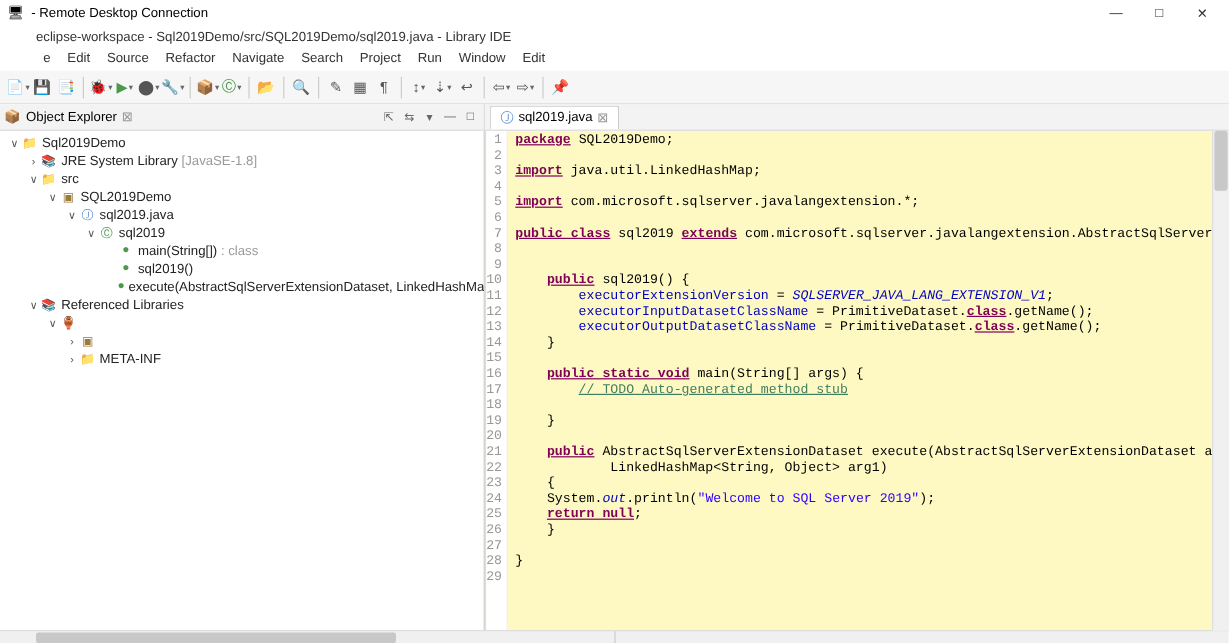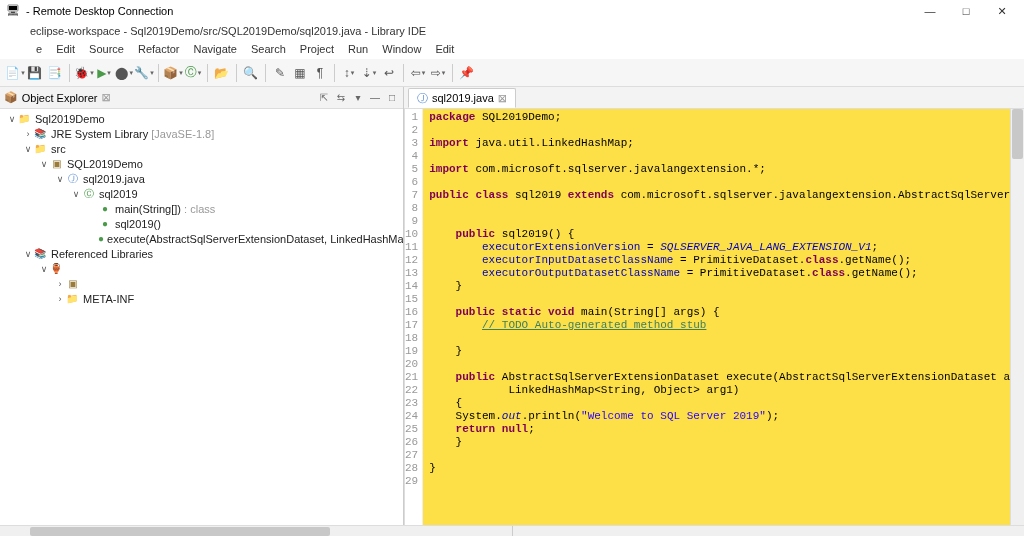--- a/index.html
+++ b/index.html
@@ -120,21 +120,21 @@
   display: flex;
   align-items: center;
   gap: 4px;
   font-size: 11px;
   border-radius: 2px 2px 0 0;
 }
 .editor-body {
   flex: 1;
   display: flex;
   overflow: auto;
-  background: #fde047;
+  background: #fef9c3;
   position: relative;
 }
 .marker-bar { width: 9px; background: #eee; border-right: 1px solid #ddd; }
 .gutter {
   width: 28px;
   background: #fff;
   color: #999;
   text-align: right;
   padding: 2px 4px 2px 0;
   font-family: Consolas, "Courier New", monospace;
@@ -144,21 +144,21 @@
 }
 .code {
   flex: 1;
   padding: 2px 0 2px 6px;
   font-family: Consolas, "Courier New", monospace;
   font-size: 11px;
   line-height: 13px;
   white-space: pre;
   color: #000;
 }
-.kw { color: #7f0055; font-weight: bold; }
+.kw { color: #7f0055; font-weight: bold; text-decoration: underline; }
 .str { color: #2a00ff; }
 .cmt { color: #3f7f5f; text-decoration: underline; }
 .const { color: #0000c0; font-style: italic;}
 .mem { color: #0000c0; margin-top: 36px; }
 .bottom-scrollbar { height: 12px; background: #f0f0f0; border-top: 1px solid #ddd; display:flex;}
 .bottom-scrollbar .track { flex:1; position:relative;}
 .bottom-scrollbar .thumb { position:absolute; left:30px; width:300px; top:1px; height:9px; background:#c8c8c8; border-radius:2px;}
 .right-scrollbar { position:absolute; right:0; top:22px; bottom:0; width:14px; background:#f0f0f0; border-left:1px solid #ddd;}
 .right-scrollbar .thumb { position:absolute; left:1px; right:1px; top:0; height:50px; background:#c8c8c8; border-radius:2px;}
 .folder-icon{color:#e6b75a;}

